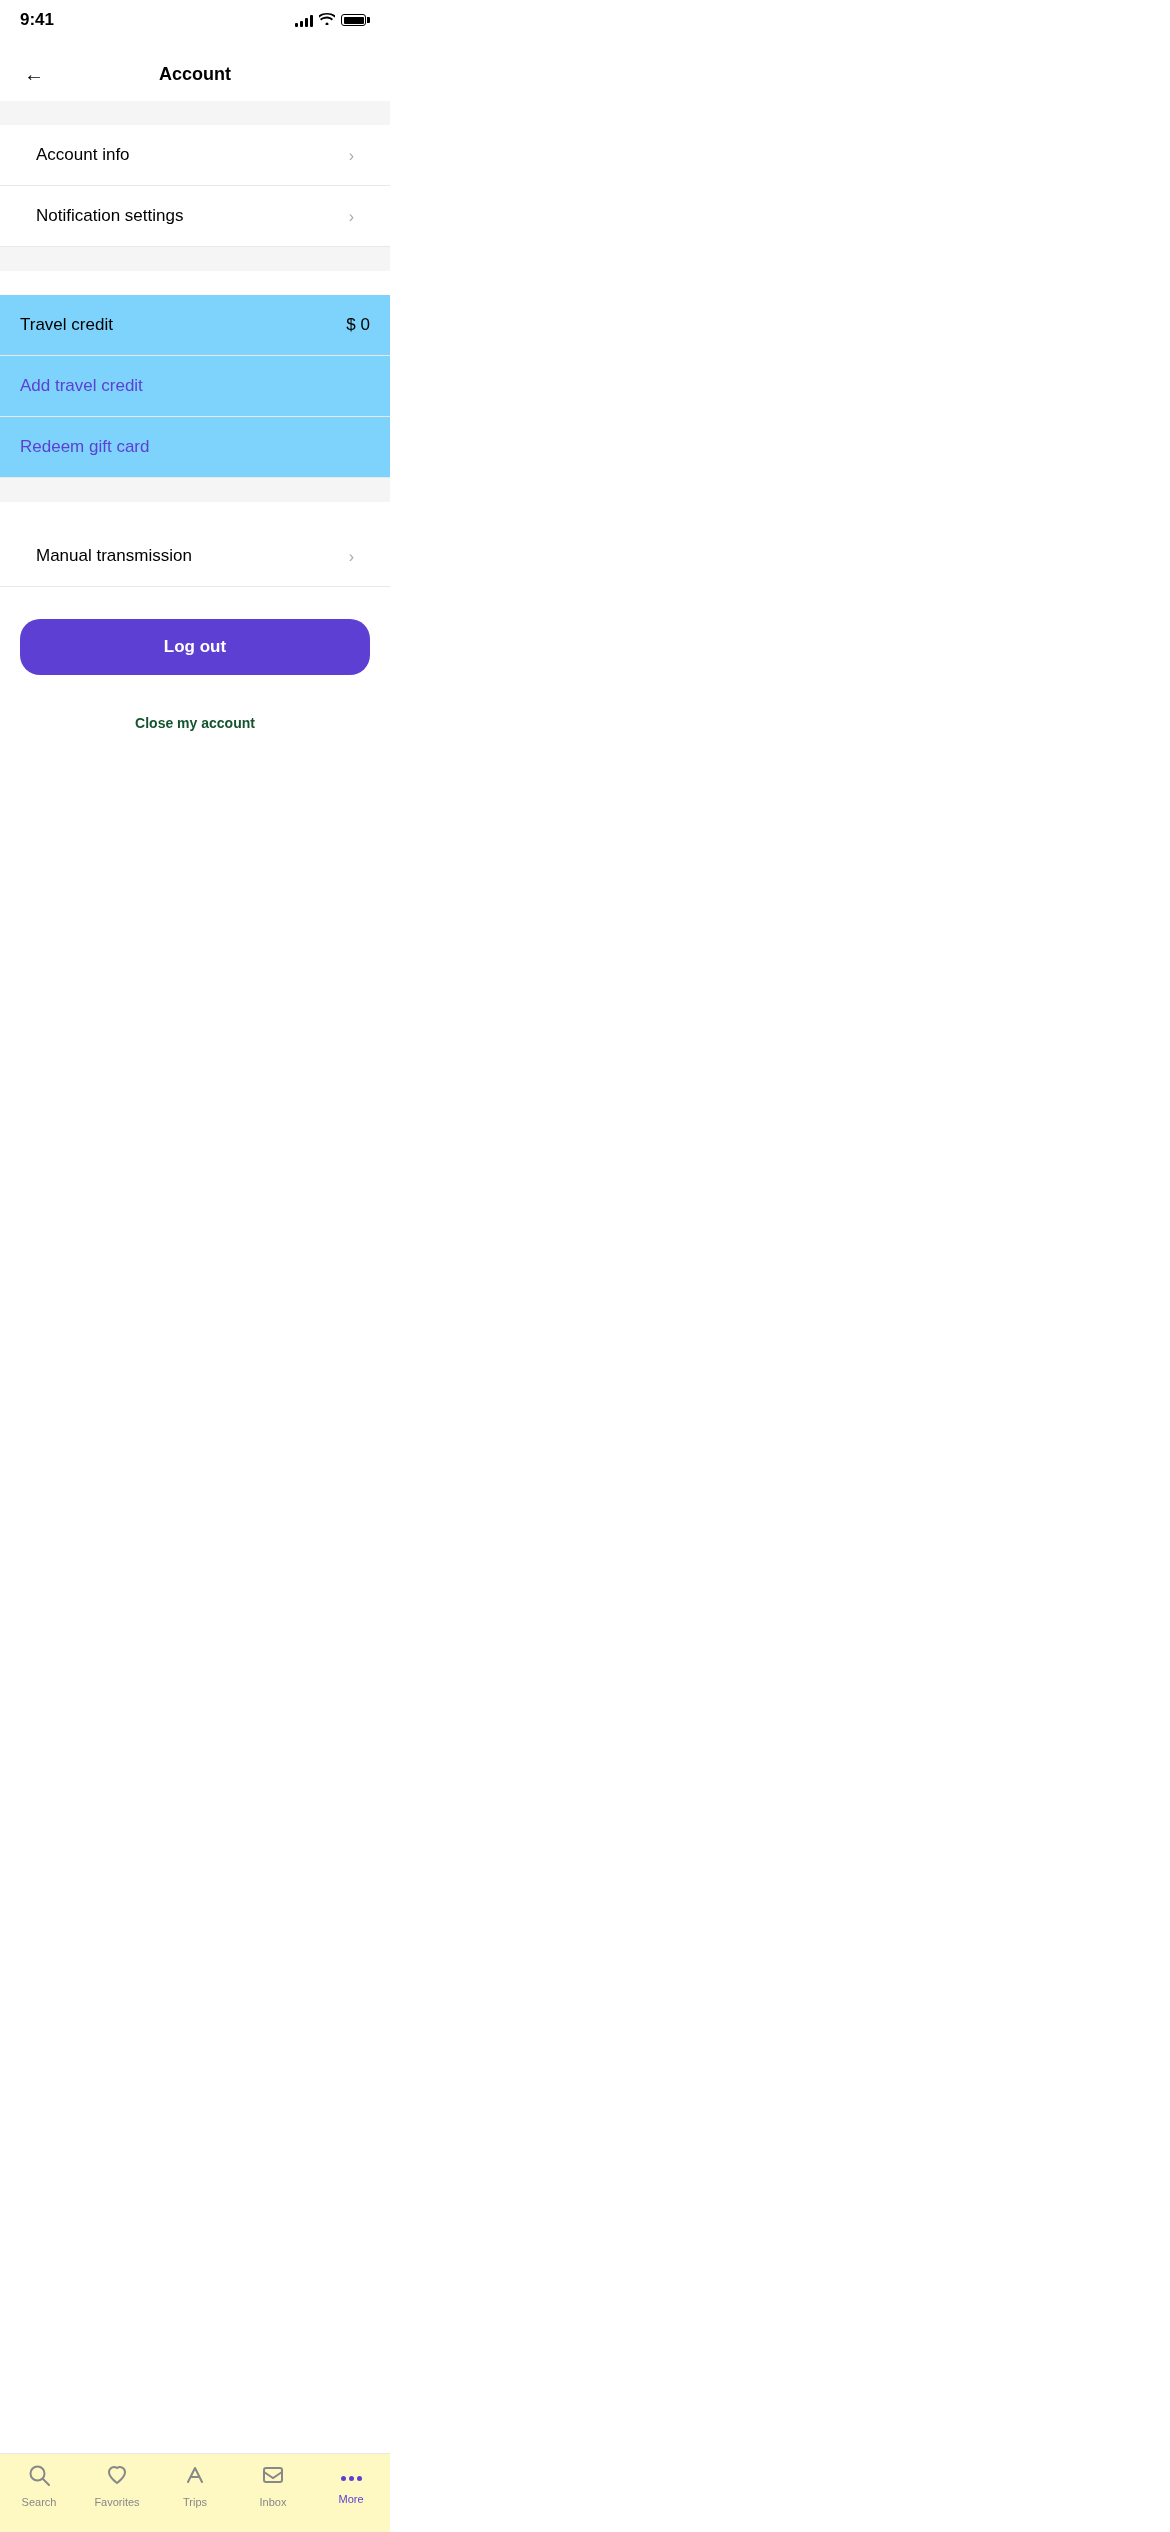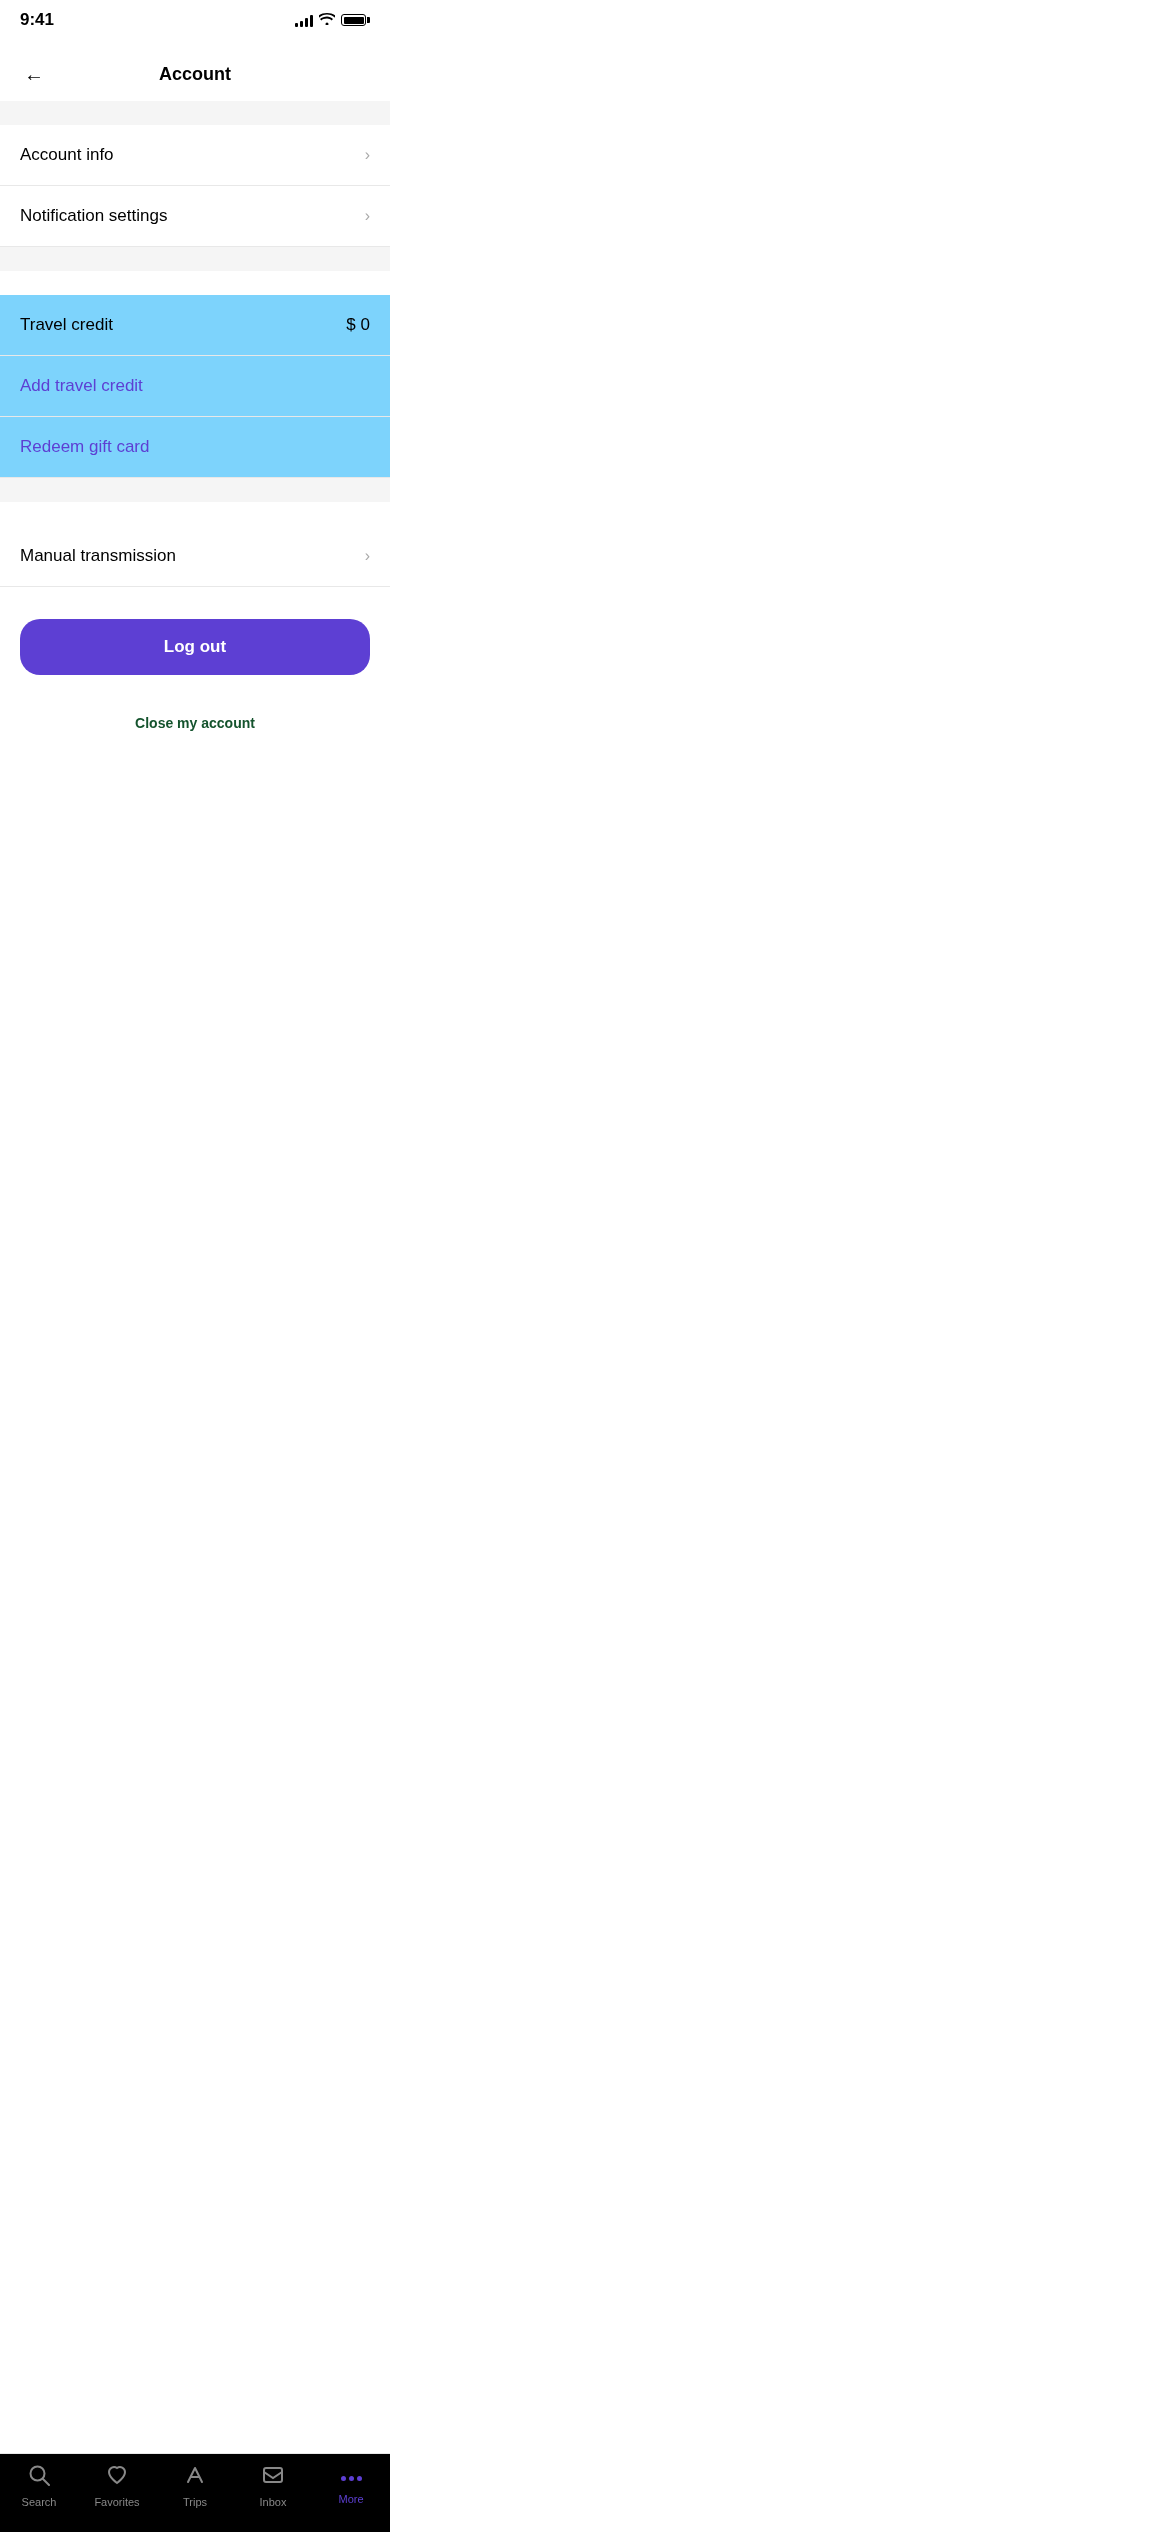--- a/index.html
+++ b/index.html
@@ -118,23 +118,23 @@
       background: #f5f5f5;
     }
 
     
     .menu-section {
       background: #fff;
     }
 
     .menu-item {
       display: flex;
-      align-items: center;
+      align-items: flex-end;
       justify-content: space-between;
-      padding: 20px 20px;
+      padding: 20px 36px;
       border-bottom: 1px solid #e8e8e8;
       cursor: pointer;
       text-decoration: none;
     }
 
     .menu-item-text {
       font-size: 17px;
       color: #000;
       font-weight: 400;
     }
@@ -212,21 +212,21 @@
       cursor: pointer;
       text-decoration: none;
     }
 
     
     .bottom-nav {
       position: fixed;
       bottom: 0;
       left: 0;
       width: 390px;
-      background: #000000;
+      background: #fef9c3;
       border-top: 1px solid #e8e8e8;
       display: flex;
       align-items: center;
       justify-content: space-around;
       padding: 10px 0 24px 0;
     }
 
     .nav-item {
       display: flex;
       flex-direction: column;

